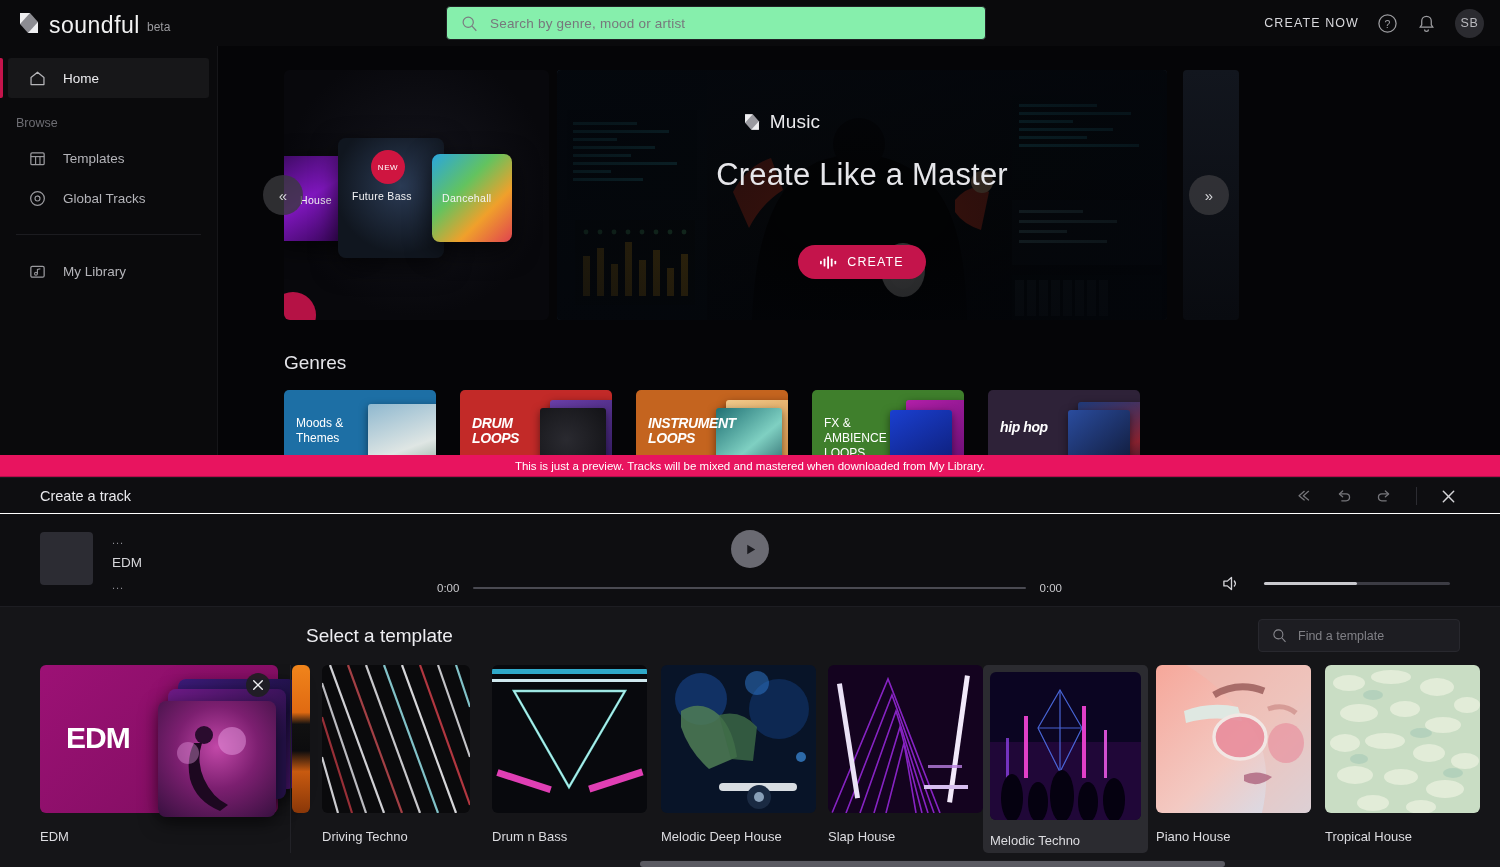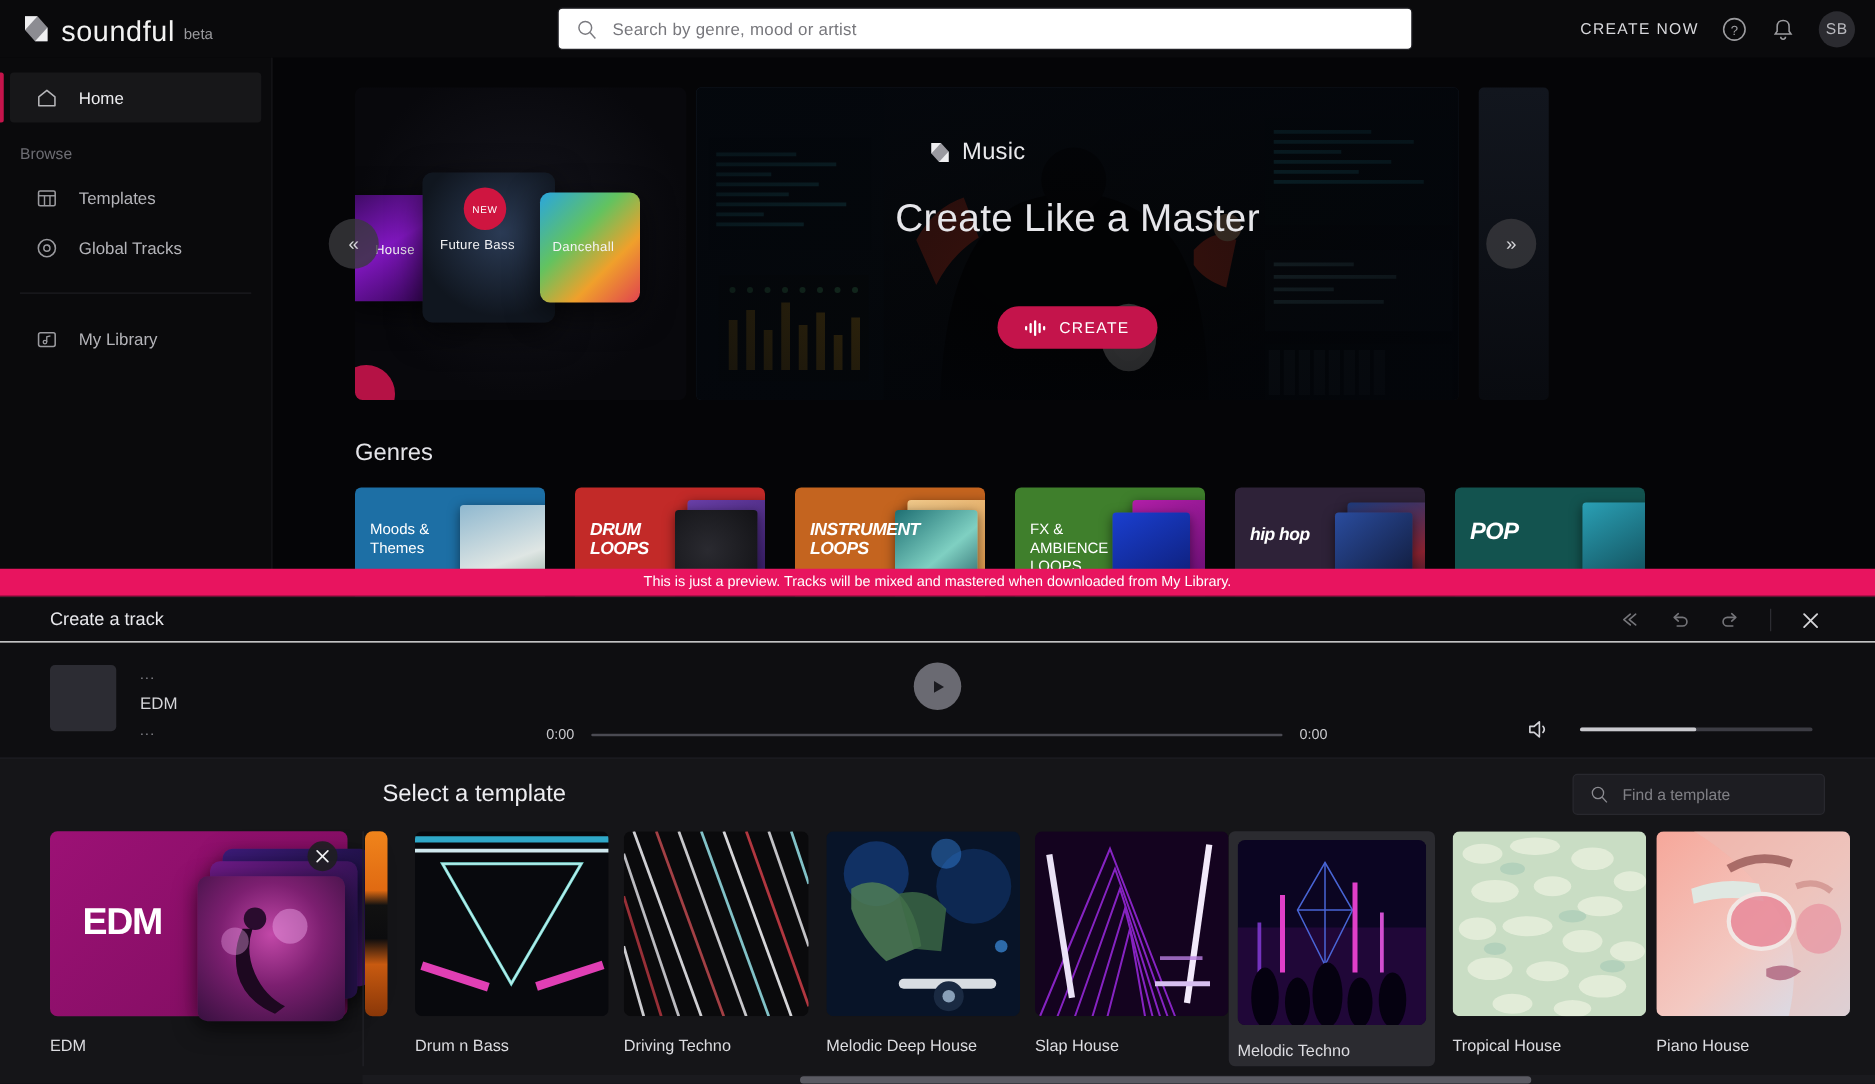--- a/index.html
+++ b/index.html
@@ -20,22 +20,22 @@
   }
   .logo-wrap { display:flex; align-items:flex-end; gap:7px; margin-left:16px; }
   .logo-mark { width:26px; height:26px; flex:none; }
   .logo-text {
     font-size:23px; letter-spacing:.5px; color:#f2f2f2; font-weight:400;
     line-height:23px; position:relative; top:1px;
   }
   .logo-beta { font-size:12px; color:#9a9a9e; position:relative; top:-2px; }
 
   .searchbar {
-    position:absolute; left:446px; top:6px; width:684px; height:34px;
-    background:#ffffff; border:1px solid #212126; border-radius:4px;
+    position:absolute; left:446px; top:6px; width:540px; height:34px;
+    background:#86efac; border:1px solid #212126; border-radius:4px;
     display:flex; align-items:center; padding:0 14px; gap:12px;
   }
   .searchbar .ph { font-size:13.5px; color:#77777c; letter-spacing:.2px;}
   .topright {
     position:absolute; right:16px; top:0; height:46px; display:flex;
     align-items:center; gap:18px;
   }
   .upgrade {
     font-size:12.5px; letter-spacing:1.1px; color:#d8d8dc; cursor:pointer;
   }
@@ -503,26 +503,20 @@
       </div>
 
       <div class="genre-card" style="background:#2e2238">
         <div class="gname stencil" style="top:30px">hip hop</div>
         <div class="genre-art">
           <div class="ga" style="left:22px;top:4px;width:66px;height:78px;background:linear-gradient(160deg,#1d3a7a,#8a2230 60%,#121428)"></div>
           <div class="ga" style="left:12px;top:12px;width:62px;height:74px;background:linear-gradient(140deg,#2a4c9e,#0c1228)"></div>
         </div>
       </div>
 
-      <div class="genre-card" style="background:#13534f">
-        <div class="gname stencil" style="top:28px;font-size:19px">POP</div>
-        <div class="genre-art">
-          <div class="ga" style="left:34px;top:4px;width:60px;height:78px;background:linear-gradient(150deg,#2aa0b5,#0c3a44)"></div>
-        </div>
-      </div>
     </div>
   </div>
 
   <div class="preview-banner">
     <span>This is just a preview. Tracks will be mixed and mastered when downloaded from My Library.</span>
   </div>
 
   <div class="panel">
 
     <div class="panel-head">
@@ -619,55 +613,55 @@
                 </svg>
               </div>
             </div>
             <div class="tpl-label">EDM</div>
           </div>
 
           <div class="tpl-card" style="margin-left:14px;width:18px">
             <div class="tpl-thumb" style="width:18px;height:148px;background:linear-gradient(180deg,#f0841b 0%,#e06a12 32%,#111 40%,#0c0c0e 58%,#c85a10 72%,#8a3708 100%)"></div>
           </div>
 
-          <div class="tpl-card" style="margin-left:22px;width:155px">
-            <div class="tpl-thumb" style="width:155px;height:148px">
-              <svg width="155" height="148" viewBox="0 0 155 148">
-                <rect width="155" height="148" fill="#08090d"></rect>
-                <rect x="0" y="4" width="155" height="5" fill="#2fa8c8"></rect>
-                <rect x="0" y="14" width="155" height="3" fill="#cfe8ee"></rect>
-                <path d="M22 26 L133 26 L77 122 Z" fill="none" stroke="#7fe0d8" stroke-width="2.4"></path>
-                <path d="M22 26 L133 26 L77 122 Z" fill="none" stroke="#d9f2f6" stroke-width="1" opacity=".7"></path>
-                <rect x="4" y="112" width="56" height="7" fill="#e03fb4" transform="rotate(18 30 116)"></rect>
-                <rect x="96" y="112" width="56" height="7" fill="#e03fb4" transform="rotate(-18 124 116)"></rect>
-              </svg>
-            </div>
-            <div class="tpl-label">Drum n Bass</div>
-          </div>
-
           <div class="tpl-card" style="margin-left:12px;width:148px">
             <div class="tpl-thumb" style="width:148px;height:148px">
               <svg width="148" height="148" viewBox="0 0 148 148">
                 <rect width="148" height="148" fill="#0a0a0c"></rect>
                 <g stroke-width="2.2" opacity=".9">
                   <line x1="8" y1="0" x2="62" y2="148" stroke="#e6e6ea"></line>
                   <line x1="26" y1="0" x2="80" y2="148" stroke="#b4464c"></line>
                   <line x1="44" y1="0" x2="98" y2="148" stroke="#dcdce0"></line>
                   <line x1="62" y1="0" x2="116" y2="148" stroke="#8fd6dd"></line>
                   <line x1="80" y1="0" x2="134" y2="148" stroke="#ededf0"></line>
                   <line x1="98" y1="0" x2="148" y2="140" stroke="#c43c46"></line>
                   <line x1="116" y1="0" x2="148" y2="92" stroke="#d8d8dc"></line>
                   <line x1="134" y1="0" x2="148" y2="42" stroke="#8fd6dd"></line>
                   <line x1="0" y1="18" x2="44" y2="148" stroke="#cfcfd4"></line>
                   <line x1="0" y1="52" x2="30" y2="148" stroke="#a8343c"></line>
                   <line x1="0" y1="92" x2="16" y2="148" stroke="#e2e2e6"></line>
                 </g>
               </svg>
             </div>
             <div class="tpl-label">Driving Techno</div>
+          </div>
+
+          <div class="tpl-card" style="margin-left:22px;width:155px">
+            <div class="tpl-thumb" style="width:155px;height:148px">
+              <svg width="155" height="148" viewBox="0 0 155 148">
+                <rect width="155" height="148" fill="#08090d"></rect>
+                <rect x="0" y="4" width="155" height="5" fill="#2fa8c8"></rect>
+                <rect x="0" y="14" width="155" height="3" fill="#cfe8ee"></rect>
+                <path d="M22 26 L133 26 L77 122 Z" fill="none" stroke="#7fe0d8" stroke-width="2.4"></path>
+                <path d="M22 26 L133 26 L77 122 Z" fill="none" stroke="#d9f2f6" stroke-width="1" opacity=".7"></path>
+                <rect x="4" y="112" width="56" height="7" fill="#e03fb4" transform="rotate(18 30 116)"></rect>
+                <rect x="96" y="112" width="56" height="7" fill="#e03fb4" transform="rotate(-18 124 116)"></rect>
+              </svg>
+            </div>
+            <div class="tpl-label">Drum n Bass</div>
           </div>
 
           <div class="tpl-card" style="margin-left:14px;width:155px">
             <div class="tpl-thumb" style="width:155px;height:148px">
               <svg width="155" height="148" viewBox="0 0 155 148">
                 <rect width="155" height="148" fill="#081428"></rect>
                 <circle cx="40" cy="34" r="26" fill="#18458c" opacity=".6"></circle>
                 <circle cx="118" cy="44" r="30" fill="#11356e" opacity=".6"></circle>
                 <circle cx="96" cy="18" r="12" fill="#2f7ad0" opacity=".5"></circle>
                 <path d="M20 46 Q40 34 58 50 Q72 64 76 92 L48 104 Q28 86 20 62 Z" fill="#4f7d55" opacity=".85"></path>
@@ -718,20 +712,44 @@
                 <g fill="#050110">
                   <ellipse cx="22" cy="126" rx="11" ry="24"></ellipse>
                   <ellipse cx="48" cy="130" rx="10" ry="20"></ellipse>
                   <ellipse cx="72" cy="124" rx="12" ry="26"></ellipse>
                   <ellipse cx="98" cy="130" rx="10" ry="20"></ellipse>
                   <ellipse cx="124" cy="128" rx="11" ry="22"></ellipse>
                 </g>
               </svg>
             </div>
             <div class="tpl-label" style="margin-top:13px">Melodic Techno</div>
+          </div>
+
+          <div class="tpl-card" style="margin-left:8px;width:155px">
+            <div class="tpl-thumb" style="width:155px;height:148px">
+              <svg width="155" height="148" viewBox="0 0 155 148">
+                <defs>
+                  <linearGradient id="gface" x1="0" y1="0" x2="1" y2="1">
+                    <stop offset="0" stop-color="#f6a79a"></stop>
+                      <stop offset=".55" stop-color="#f3c9c2"></stop>
+                    <stop offset="1" stop-color="#cfe2f4"></stop>
+                  </linearGradient>
+                </defs>
+                <rect width="155" height="148" fill="url(#gface)"></rect>
+                <path d="M30 0 Q70 24 96 62 Q118 96 106 148 L155 148 L155 0 Z" fill="#e9bdb6" opacity=".5"></path>
+                <path d="M28 46 Q54 36 82 42 L86 56 Q56 50 30 58 Z" fill="#dfe8e2"></path>
+                <ellipse cx="84" cy="72" rx="26" ry="22" fill="#e8899a" opacity=".85"></ellipse>
+                <ellipse cx="84" cy="72" rx="26" ry="22" fill="none" stroke="#f2e7e4" stroke-width="3.4"></ellipse>
+                <ellipse cx="130" cy="78" rx="18" ry="20" fill="#e8899a" opacity=".6"></ellipse>
+                <path d="M58 30 Q82 16 108 26" fill="none" stroke="#8a4a48" stroke-width="7" opacity=".7"></path>
+                <path d="M88 110 Q102 104 116 112 Q102 124 88 116 Z" fill="#b06a82" opacity=".85"></path>
+                <path d="M112 44 Q128 38 140 48" fill="none" stroke="#c27b78" stroke-width="5" opacity=".55"></path>
+              </svg>
+            </div>
+            <div class="tpl-label">Piano House</div>
           </div>
 
           <div class="tpl-card" style="margin-left:14px;width:155px">
             <div class="tpl-thumb" style="width:155px;height:148px">
               <svg width="155" height="148" viewBox="0 0 155 148">
                 <rect width="155" height="148" fill="#c9ddc4"></rect>
                 <g fill="#e7efdc" opacity=".85">
                   <ellipse cx="24" cy="18" rx="16" ry="8"></ellipse>
                     <ellipse cx="66" cy="12" rx="20" ry="7"></ellipse>
                   <ellipse cx="112" cy="22" rx="17" ry="9"></ellipse>
@@ -753,44 +771,20 @@
                   <ellipse cx="48" cy="30" rx="10" ry="5"></ellipse>
                     <ellipse cx="96" cy="68" rx="11" ry="5"></ellipse>
                   <ellipse cx="34" cy="94" rx="9" ry="5"></ellipse>
                     <ellipse cx="128" cy="108" rx="10" ry="5"></ellipse>
                 </g>
               </svg>
             </div>
             <div class="tpl-label">Tropical House</div>
           </div>
 
-          <div class="tpl-card" style="margin-left:8px;width:155px">
-            <div class="tpl-thumb" style="width:155px;height:148px">
-              <svg width="155" height="148" viewBox="0 0 155 148">
-                <defs>
-                  <linearGradient id="gface" x1="0" y1="0" x2="1" y2="1">
-                    <stop offset="0" stop-color="#f6a79a"></stop>
-                      <stop offset=".55" stop-color="#f3c9c2"></stop>
-                    <stop offset="1" stop-color="#cfe2f4"></stop>
-                  </linearGradient>
-                </defs>
-                <rect width="155" height="148" fill="url(#gface)"></rect>
-                <path d="M30 0 Q70 24 96 62 Q118 96 106 148 L155 148 L155 0 Z" fill="#e9bdb6" opacity=".5"></path>
-                <path d="M28 46 Q54 36 82 42 L86 56 Q56 50 30 58 Z" fill="#dfe8e2"></path>
-                <ellipse cx="84" cy="72" rx="26" ry="22" fill="#e8899a" opacity=".85"></ellipse>
-                <ellipse cx="84" cy="72" rx="26" ry="22" fill="none" stroke="#f2e7e4" stroke-width="3.4"></ellipse>
-                <ellipse cx="130" cy="78" rx="18" ry="20" fill="#e8899a" opacity=".6"></ellipse>
-                <path d="M58 30 Q82 16 108 26" fill="none" stroke="#8a4a48" stroke-width="7" opacity=".7"></path>
-                <path d="M88 110 Q102 104 116 112 Q102 124 88 116 Z" fill="#b06a82" opacity=".85"></path>
-                <path d="M112 44 Q128 38 140 48" fill="none" stroke="#c27b78" stroke-width="5" opacity=".55"></path>
-              </svg>
-            </div>
-            <div class="tpl-label">Piano House</div>
-          </div>
-
         </div>
         <div class="tpl-divider"></div>
       </div>
 
       <div class="scrollbar">
         <div class="thumb"></div>
       </div>
     </div>
   </div>
 </div>

